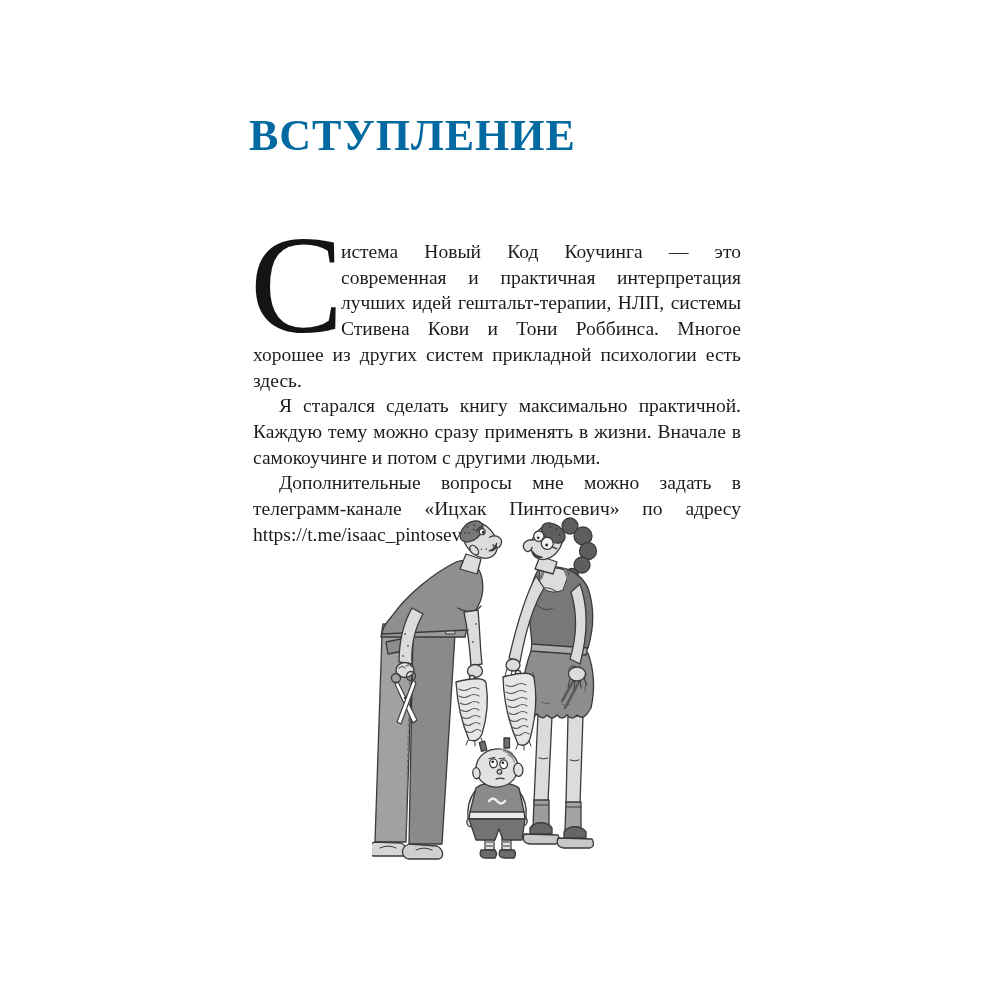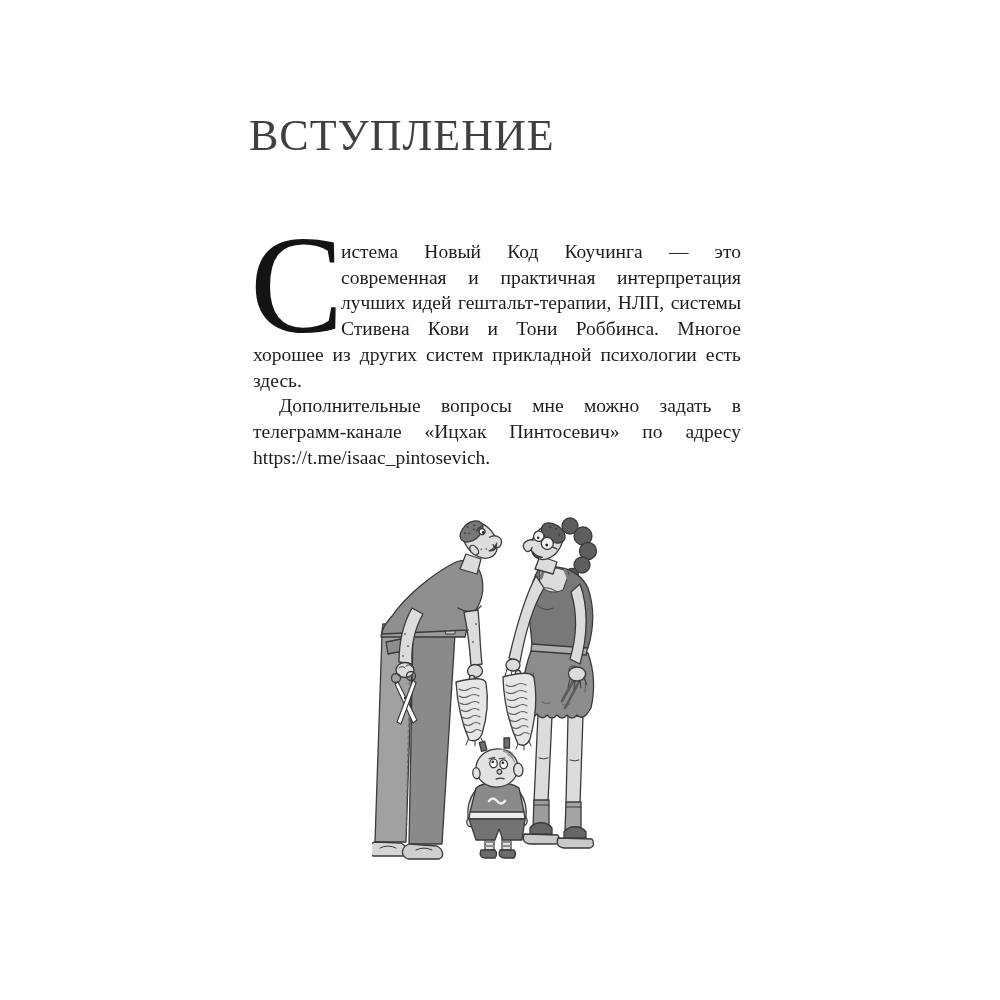--- a/index.html
+++ b/index.html
@@ -2,22 +2,22 @@
 <html><head>
 <meta charset="utf-8">
 <style>
   html,body{margin:0;padding:0;background:#ffffff;}
   .page{
     position:relative;width:1000px;height:1000px;background:#ffffff;
     font-family:"Liberation Serif", serif;color:#1c1c1c;overflow:hidden;
   }
   .chapter-title{
     position:absolute;left:249px;top:110px;margin:0;
-    font-family:"Liberation Serif", serif;font-weight:normal;
-    font-size:44px;letter-spacing:1px;color:#404040;
+    font-family:"Liberation Serif", serif;font-weight:bold;
+    font-size:44px;letter-spacing:1px;color:#0369a1;
   }
   .body-text{
     position:absolute;left:253px;top:239px;width:488px;
     font-size:19.5px;line-height:25.7px;text-align:justify;
   }
   .para{margin:0;}
   .para.indent{text-indent:26px;}
   .dropcap{
     float:left;width:88px;height:98px;position:relative;
   }
@@ -37,20 +37,21 @@
 <div class="page">
 
   <h1 class="chapter-title">ВСТУПЛЕНИЕ</h1>
 
   <section class="body-text">
     <p class="para">
       <span class="dropcap">
           <span class="dropcap-glyph">С</span>
         </span><span>истема Новый Код Коучинга — это современная и практичная интерпретация лучших идей гештальт-терапии, НЛП, системы Стивена Кови и Тони Роббинса. Многое хорошее из других систем прикладной психологии есть здесь.</span>
     </p>
+    <p class="para indent">Я старался сделать книгу максимально практичной. Каждую тему можно сразу применять в жизни. Вначале в самокоучинге и потом с другими людьми.</p>
     <p class="para indent">Дополнительные вопросы мне можно задать в телеграмм-канале «Ицхак Пинтосевич» по адресу https://t.me/isaac_pintosevich.</p>
   </section>
 
   <figure class="illustration">
     <svg viewBox="0 0 260 352" xmlns="http://www.w3.org/2000/svg" stroke="#3a3a3a" stroke-width="1.3" stroke-linecap="round" stroke-linejoin="round">
 
       <g>
 
         <path d="M10,122 L3,330 L34,330 L41,122 Z" fill="#a1a1a1"></path>
         <path d="M41,122 L83,122 L70,332 L37,332 Z" fill="#8a8a8a"></path>

